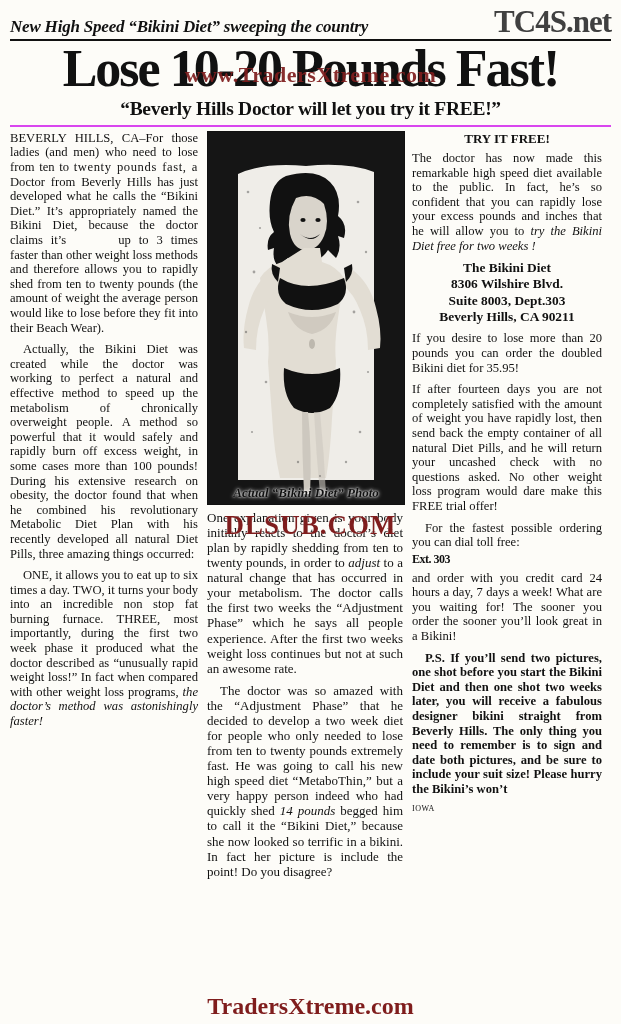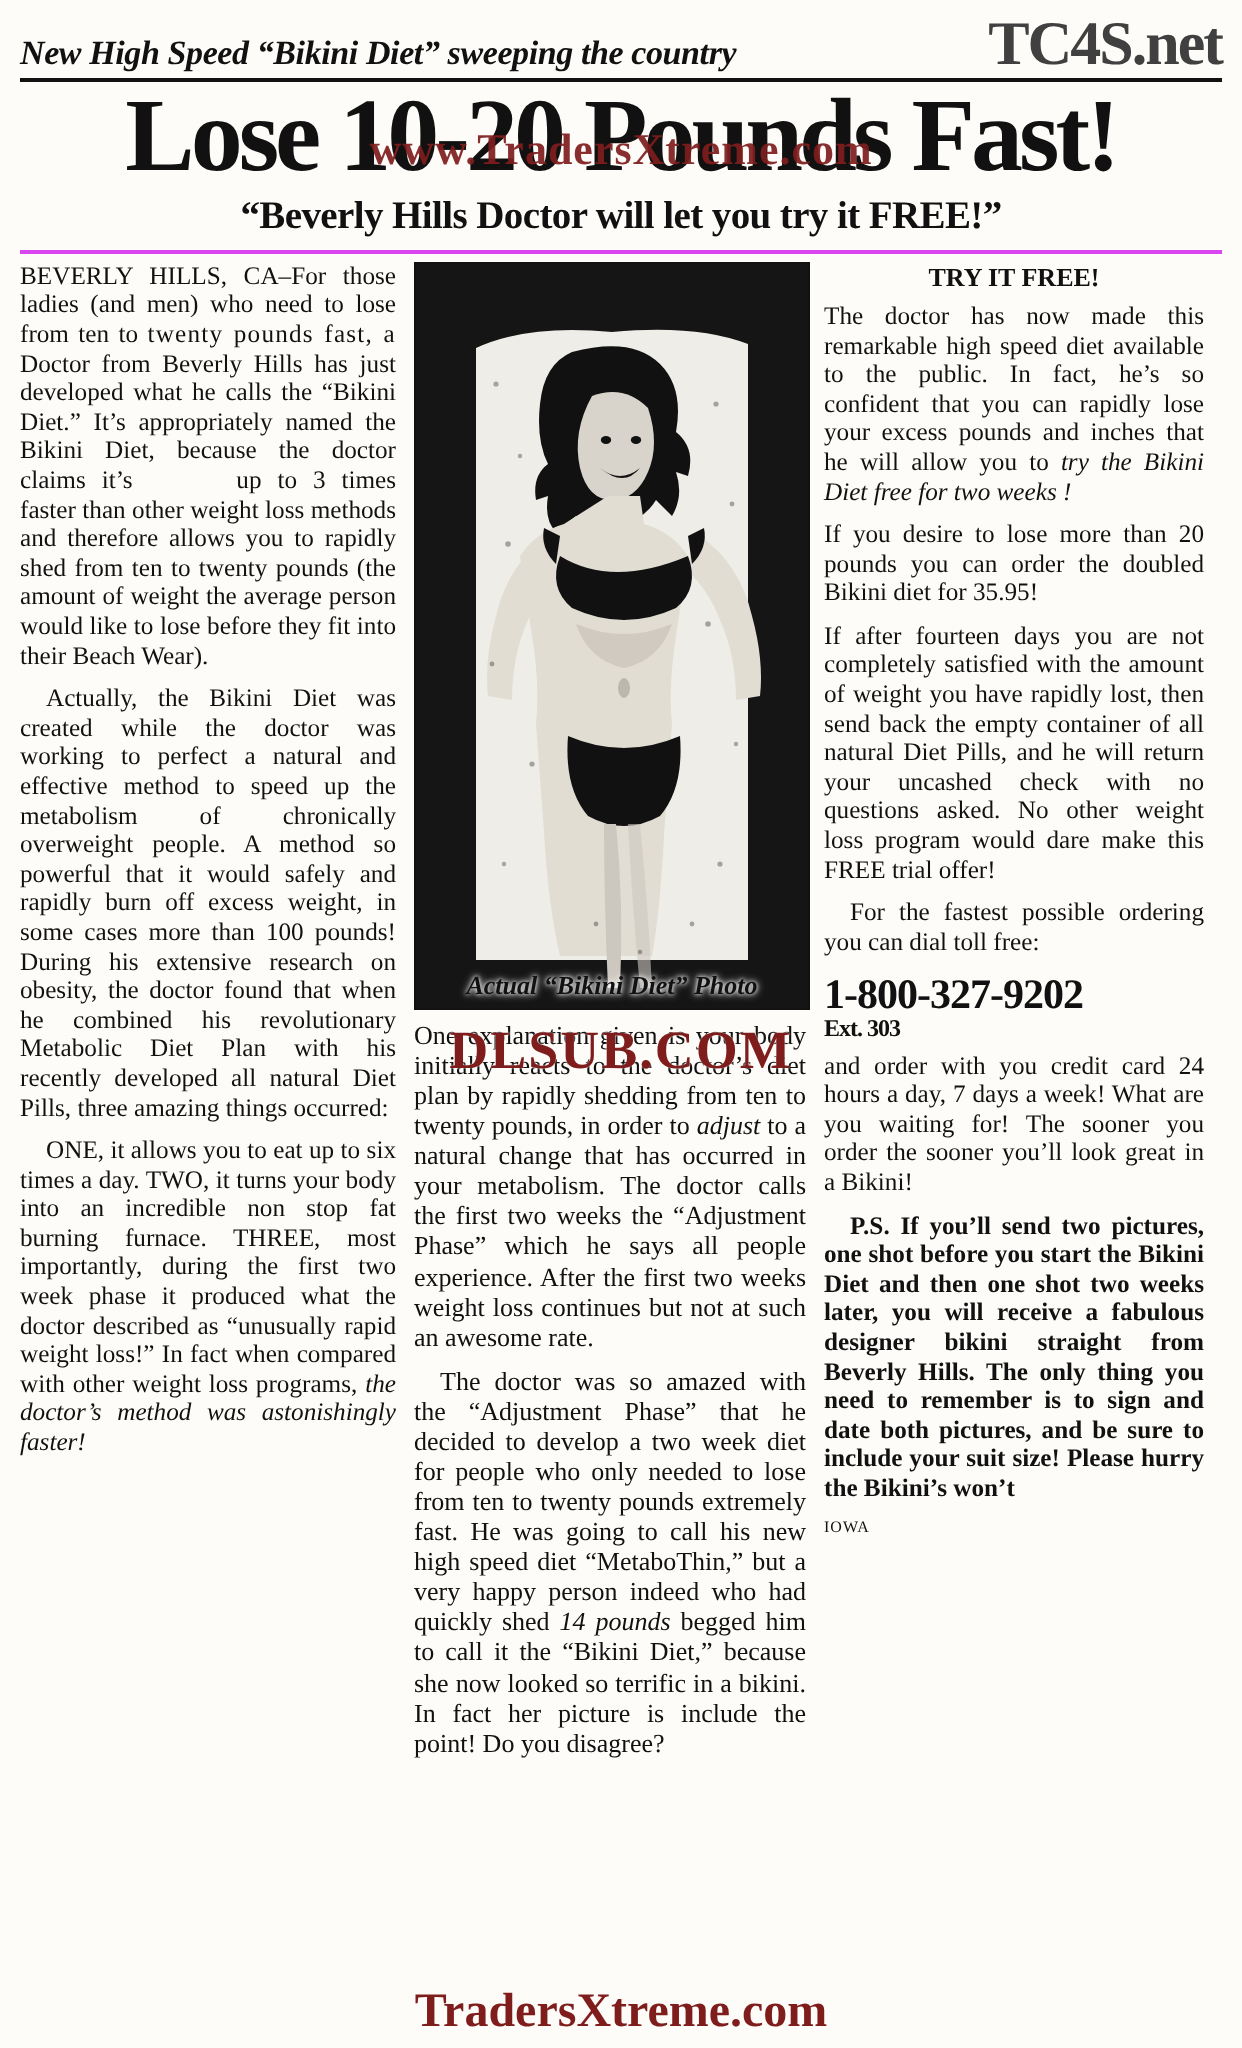--- a/index.html
+++ b/index.html
@@ -276,30 +276,31 @@
 
       <p class="mid-foot"><span>The doctor was so amazed with the “Adjustment Phase” that he decided to develop a two week diet for people who only needed to lose from ten to twenty pounds extremely fast. He was going to call his new high speed diet “MetaboThin,” but a very happy person indeed who had quickly shed </span><i>14 pounds</i><span> begged him to call it the “Bikini Diet,” because she now looked so terrific in a bikini. In fact her picture is include</span> <span>the point! Do you disagree?</span></p>
     </div>
 
     <div class="col right">
       <div class="tryfree">TRY IT FREE!</div>
 
       <p class="noind"><span>The doctor has now made this remarkable high speed diet available to the public. In fact, he’s so confident that you can rapidly lose your excess pounds and inches that he will allow you to </span><i>try the Bikini Diet free for two weeks !</i></p>
 
 
+      <div class="addr" style="white-space:pre-line;">The Bikini Diet
+8306 Wilshire Blvd.
+Suite 8003, Dept.303
+Beverly Hills, CA 90211</div>
 
       <p class="noind">If you desire to lose more than 20 pounds you can order the doubled Bikini diet for 35.95!</p>
 
       <p class="noind">If after fourteen days you are not completely satisfied with the amount of weight you have rapidly lost, then send back the empty container of all natural Diet Pills, and he will return your uncashed check with no questions asked. No other weight loss program would dare make this FREE trial offer!</p>
 
       <p>For the fastest possible ordering you can dial toll free:</p>
 
-      <div>
-        <span class="phone">1-800-327-9202</span>
-      </div>
       <div style="margin:-4px 0 4px 0;">
         <span class="phone ext" style="font-size:12px;font-weight:bold;">Ext. 303</span>
       </div>
 
       <p class="noind">and order with you credit card 24 hours a day, 7 days a week! What are you waiting for! The sooner you order the sooner you’ll look great in a Bikini!</p>
 
       <p class="ps">P.S. If you’ll send two pictures, one shot before you start the Bikini Diet and then one shot two weeks later, you will receive a fabulous designer bikini straight from Beverly Hills. The only thing you need to remember is to sign and date both pictures, and be sure to include your suit size! Please hurry the Bikini’s won’t</p>
 
       <div class="tag">IOWA</div>
     </div>

